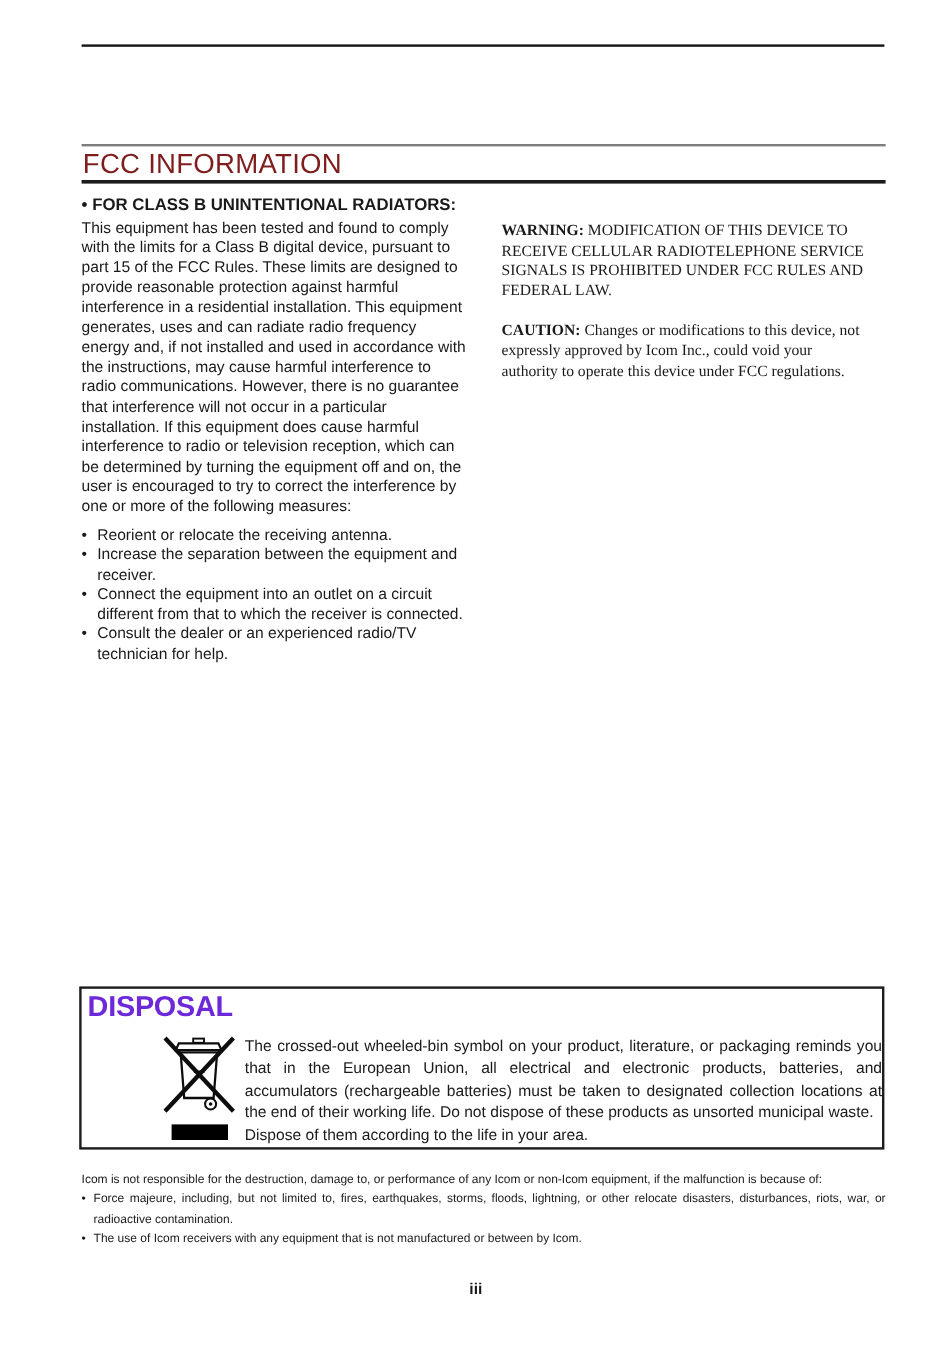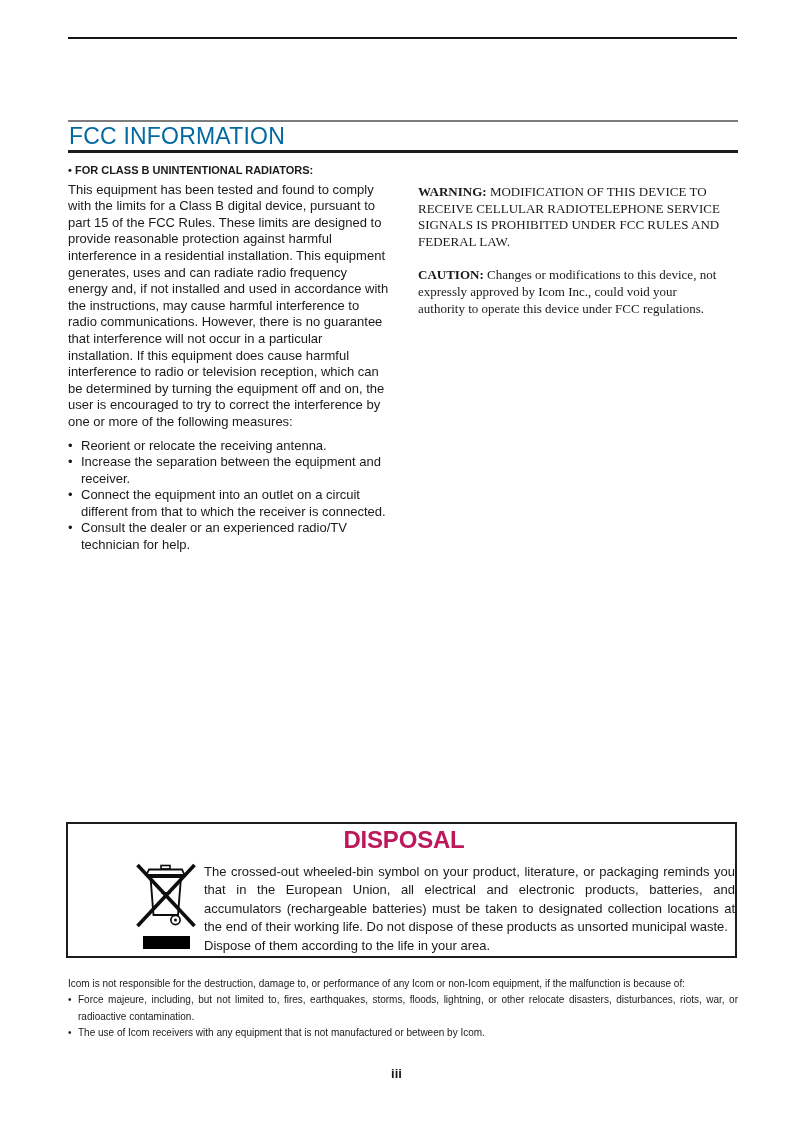--- a/index.html
+++ b/index.html
@@ -17,29 +17,29 @@
     position: absolute; left: 68px; width: 669px; top: 37px;
     height: 2px; background: #151515;
   }
 
   .fcc-header {
     position: absolute; left: 68px; width: 669px; top: 120px;
     border-top: 2px solid #7d7d7d;
     border-bottom: 3px solid #1c1c1c;
     padding: 2px 0 2px 1px;
     font-size: 23px; line-height: 24px;
-    color: #0369a1; letter-spacing: 0.2px;
+    color: #7f1d1d; letter-spacing: 0.2px;
   }
 
   .col-left {
     position: absolute; left: 68px; top: 162px; width: 321px;
     font-size: 13px; line-height: 16.6px;
   }
   .col-left .class-b-heading {
-    font-weight: bold; font-size: 11px; margin: 0 0 3px 0;
+    font-weight: bold; font-size: 14px; margin: 0 0 3px 0;
     white-space: nowrap;
   }
   .col-left p.body { margin: 0; }
 
   .bullet-list { margin-top: 7px; }
   .bullet-item { display: flex; }
   .bullet-item .bmark { flex: 0 0 13px; }
 
   .col-right {
     position: absolute; left: 418px; top: 184px; width: 302px;
@@ -49,21 +49,21 @@
   .col-right p.caution { margin-top: 17px; }
   .plabel { font-weight: bold; }
 
   .disposal-box {
     position: absolute; left: 66px; top: 822px; width: 671px; height: 136px;
     border: 2px solid #1c1c1c; box-sizing: border-box;
     background: #fff;
   }
   .disposal-title {
     font-size: 24px; font-weight: bold; line-height: 26px;
-    margin: 3px 0 0 5px; color: #be185d; letter-spacing: -0.2px; text-align: center;
+    margin: 3px 0 0 5px; color: #6d28d9; letter-spacing: -0.2px;
   }
   .disposal-row { display: flex; margin-top: 10px; padding-left: 48px; }
   .weee-icon-wrap { flex: 0 0 62px; margin-left: 20px; }
   .weee-bar { width: 47px; height: 13px; background: #000; margin: 3px 0 0 7px; }
   .disposal-text {
     margin-left: 6px; width: 574px;
     font-size: 13px; line-height: 18.4px;
     text-align: justify;
   }
   .disposal-text p { margin: 0; }

